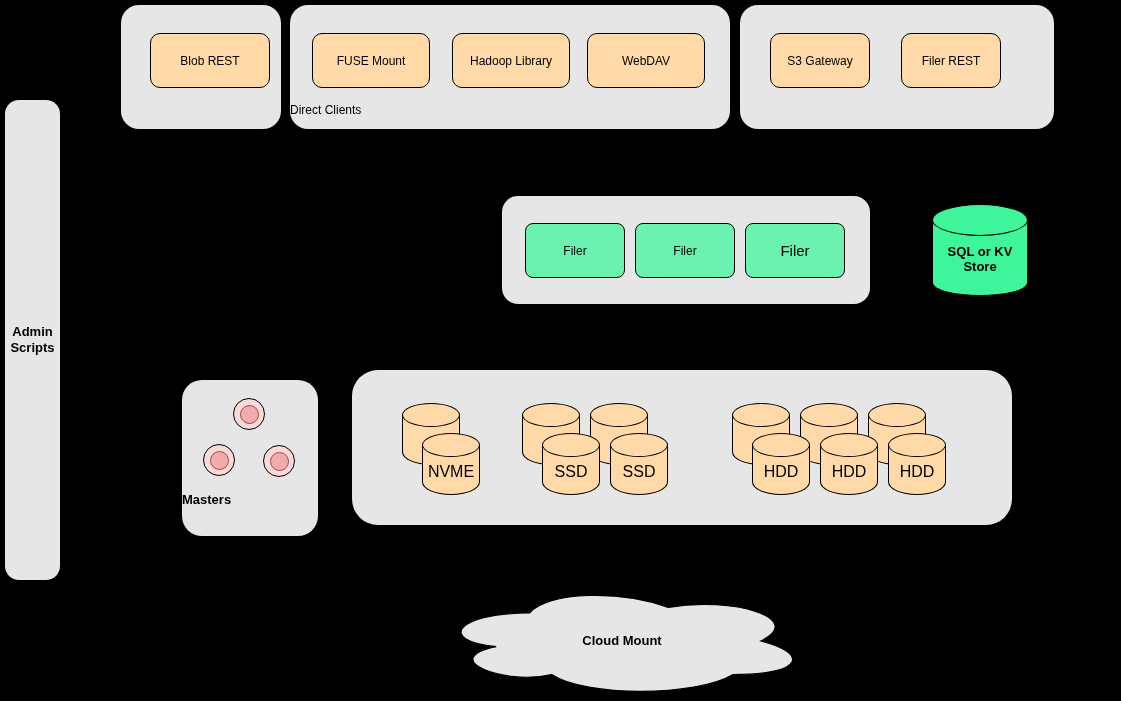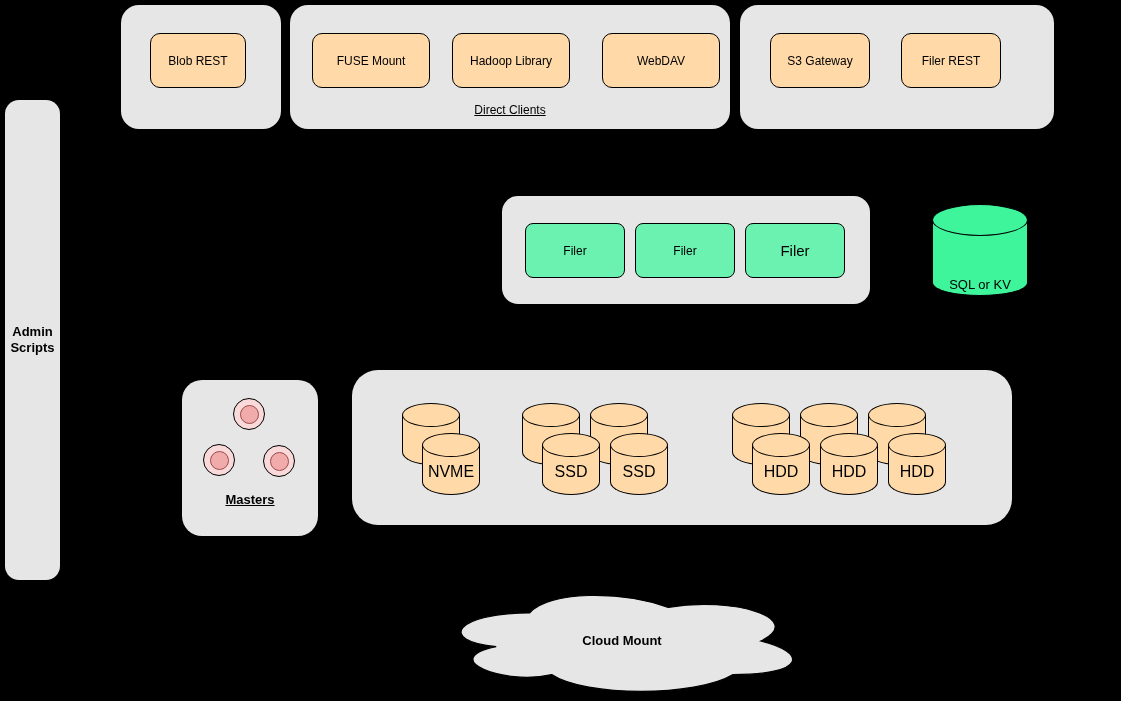--- a/index.html
+++ b/index.html
@@ -14,72 +14,72 @@
   *{box-sizing:border-box;margin:0;padding:0;}
   html,body{background:#111;}
   body{font-family:"Liberation Sans","DejaVu Sans",sans-serif;color:#000;}
   .stage{position:relative;width:1121px;height:701px;background:var(--background);overflow:hidden;}
   .panel{position:absolute;background:var(--panel);border-radius:18px;}
   .node{position:absolute;display:flex;align-items:center;justify-content:center;
         text-align:center;font-size:12px;border:1.5px solid #000;}
   .node-orange{background:var(--orange);border-radius:10px;}
   .node-green{background:var(--green-box);border-radius:8px;}
   .fs15{font-size:15px;}
-  .panel-caption{position:absolute;width:100%;text-align:center;font-size:12px;text-decoration:underline;}
+  .panel-caption{position:absolute;width:100%;text-align:left;font-size:12px;}
   .bold{font-weight:bold;}
   .vlabel{position:absolute;left:0;right:0;top:50%;transform:translateY(-50%);
           text-align:center;font-weight:bold;font-size:13px;line-height:16px;}
 
   
   .cyl{position:absolute;width:58px;height:62px;}
   .cyl-top{position:absolute;top:0;left:0;width:100%;height:24px;border-radius:50%;
            border:1.5px solid #000;z-index:2;}
   .cyl-body{position:absolute;top:12px;left:0;width:100%;bottom:0;border:1.5px solid #000;
             border-top:none;border-radius:0 0 50% 50% / 0 0 13px 13px;z-index:1;}
   .cyl.orange .cyl-top,.cyl.orange .cyl-body{background:var(--orange);}
   .cyl.green .cyl-top,.cyl.green .cyl-body{background:var(--green-cylinder);}
   .cyl-label{position:absolute;left:0;right:0;top:30px;text-align:center;font-size:16px;z-index:3;}
   .cyl.front{z-index:4;}
   .cyl.back{z-index:2;}
 
   .cyl-big{width:96px;height:92px;}
   .cyl-big .cyl-top{height:32px;}
   .cyl-big .cyl-body{top:16px;}
-  .cyl-big .cyl-label{top:40px;font-weight:normal;font-size:13px;line-height:15px;margin-top:33px;}
+  .cyl-big .cyl-label{top:40px;font-weight:bold;font-size:13px;line-height:15px;}
 
   
   .mcircle{position:absolute;width:32px;height:32px;border-radius:50%;background:var(--pink-outer);
            border:1.5px solid #000;display:flex;align-items:center;justify-content:center;}
   .mcircle .inner{width:19px;height:19px;border-radius:50%;background:var(--pink-inner);
                   border:1.5px solid #9e4a4a;}
 
   
   .cloud-wrap{position:absolute;left:437px;top:585px;width:370px;height:112px;}
   .cloud-wrap svg{position:absolute;inset:0;width:100%;height:100%;}
   .cloud-label{position:absolute;left:0;right:0;top:48px;text-align:center;font-weight:bold;font-size:13px;}
 </style>
 </head>
 <body>
 
 <div class="stage">
 
   <div class="panel" style="left:121px;top:5px;width:160px;height:124px;">
-    <div class="node node-orange" style="left:29px;top:28px;width:96px;height:55px;">
+    <div class="node node-orange" style="left:29px;top:28px;width:120px;height:55px;">
       <span>Blob REST</span>
     </div>
   </div>
 
   <div class="panel" style="left:290px;top:5px;width:440px;height:124px;">
     <div class="node node-orange" style="left:22px;top:28px;width:118px;height:55px;">
       <span>FUSE Mount</span>
     </div>
     <div class="node node-orange" style="left:162px;top:28px;width:118px;height:55px;">
       <span>Hadoop Library</span>
     </div>
-    <div class="node node-orange" style="left:297px;top:28px;width:118px;height:55px;margin-left:15px;">
+    <div class="node node-orange" style="left:297px;top:28px;width:118px;height:55px;">
       <span>WebDAV</span>
     </div>
     <div class="panel-caption" style="top:98px;">Direct Clients</div>
   </div>
 
   <div class="panel" style="left:740px;top:5px;width:314px;height:124px;">
     <div class="node node-orange" style="left:30px;top:28px;width:100px;height:55px;">
       <span>S3 Gateway</span>
     </div>
     <div class="node node-orange" style="left:161px;top:28px;width:100px;height:55px;">

